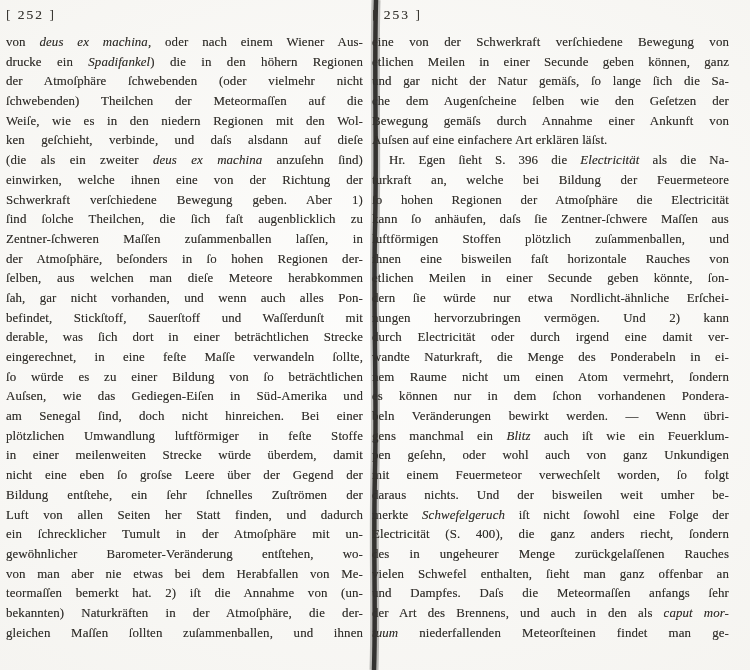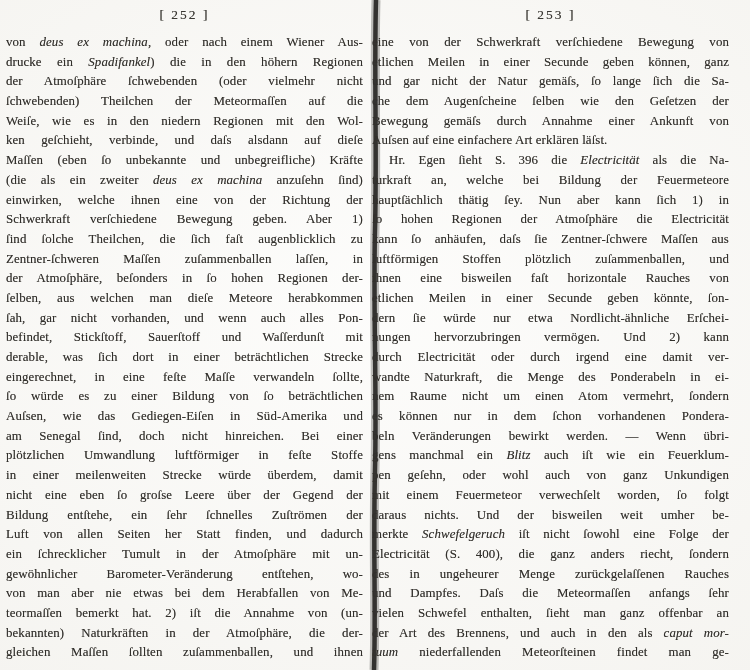--- a/index.html
+++ b/index.html
@@ -35,21 +35,21 @@
   
   .col {
     position: absolute;
     top: 5px;
     width: 357px;
     color: var(--ink);
   }
   .col-left  { left: 6px; }
   .col-right { left: 372px; }
   .pagenum {
-    text-align: center;
+    text-align: left;
     font-size: 13.5px;
     letter-spacing: 2px;
     color: #3a3833;
     height: 20px;
     line-height: 20px;
     margin-bottom: 8px;
     text-shadow: 0 0 .5px rgba(55,52,47,.55);
   }
   .text-block { width: 100%; }
   .line {
@@ -76,21 +76,20 @@
 
   <div class="col col-left">
     <div class="pagenum">[  252  ]</div>
     <div class="text-block">
         <div class="line">von <i>deus ex machina</i>, oder nach einem Wiener Aus-</div>
         <div class="line">drucke ein <i>Spadifankel</i>) die in den höhern Regionen</div>
         <div class="line">der Atmoſphäre ſchwebenden (oder vielmehr nicht</div>
         <div class="line">ſchwebenden) Theilchen der Meteormaſſen auf die</div>
         <div class="line">Weiſe, wie es in den niedern Regionen mit den Wol-</div>
         <div class="line">ken geſchieht, verbinde, und daſs alsdann auf dieſe</div>
-        <div class="line">Maſſen (eben ſo unbekannte und unbegreifliche) Kräfte</div>
         <div class="line">(die als ein zweiter <i>deus ex machina</i> anzuſehn ſind)</div>
         <div class="line">einwirken, welche ihnen eine von der Richtung der</div>
         <div class="line">Schwerkraft verſchiedene Bewegung geben.  Aber 1)</div>
         <div class="line">ſind ſolche Theilchen, die ſich faſt augenblicklich zu</div>
         <div class="line">Zentner-ſchweren Maſſen zuſammenballen laſſen, in</div>
         <div class="line">der Atmoſphäre, beſonders in ſo hohen Regionen der-</div>
         <div class="line">ſelben, aus welchen man dieſe Meteore herabkommen</div>
         <div class="line">ſah, gar nicht vorhanden, und wenn auch alles Pon-</div>
         <div class="line">befindet, Stickſtoff, Sauerſtoff und Waſſerdunſt mit</div>
         <div class="line">derable, was ſich dort in einer beträchtlichen Strecke</div>
@@ -123,40 +122,39 @@
     <div class="pagenum">[  253  ]</div>
     <div class="text-block">
         <div class="line">eine von der Schwerkraft verſchiedene Bewegung von</div>
         <div class="line">etlichen Meilen in einer Secunde geben können, ganz</div>
         <div class="line">und gar nicht der Natur gemäſs, ſo lange ſich die Sa-</div>
         <div class="line">che dem Augenſcheine ſelben wie den Geſetzen der</div>
         <div class="line">Bewegung gemäſs durch Annahme einer Ankunft von</div>
         <div class="line noj">Auſsen auf eine einfachere Art erklären läſst.</div>
         <div class="line indent">Hr. Egen ſieht S. 396 die <i>Electricität</i> als die Na-</div>
         <div class="line">turkraft an, welche bei Bildung der Feuermeteore</div>
-        <div class="line">hauptſächlich thätig ſey.  Nun aber kann ſich 1) in</div>
         <div class="line">ſo hohen Regionen der Atmoſphäre die Electricität</div>
         <div class="line">kann ſo anhäufen, daſs ſie Zentner-ſchwere Maſſen aus</div>
         <div class="line">luftförmigen Stoffen plötzlich zuſammenballen, und</div>
         <div class="line">ihnen eine bisweilen faſt horizontale Rauches von</div>
         <div class="line">etlichen Meilen in einer Secunde geben könnte, ſon-</div>
         <div class="line">dern ſie würde nur etwa Nordlicht-ähnliche Erſchei-</div>
         <div class="line">nungen hervorzubringen vermögen.  Und 2) kann</div>
         <div class="line">durch Electricität oder durch irgend eine damit ver-</div>
         <div class="line">wandte Naturkraft, die Menge des Ponderabeln in ei-</div>
         <div class="line">nem Raume nicht um einen Atom vermehrt, ſondern</div>
         <div class="line">es können nur in dem ſchon vorhandenen Pondera-</div>
         <div class="line">beln Veränderungen bewirkt werden. — Wenn übri-</div>
         <div class="line">gens manchmal ein <i>Blitz</i> auch iſt wie ein Feuerklum-</div>
         <div class="line">pen geſehn, oder wohl auch von ganz Unkundigen</div>
         <div class="line">mit einem Feuermeteor verwechſelt worden, ſo folgt</div>
         <div class="line">daraus nichts.  Und der bisweilen weit umher be-</div>
         <div class="line">merkte <i>Schwefelgeruch</i> iſt nicht ſowohl eine Folge der</div>
         <div class="line">Electricität (S. 400), die ganz anders riecht, ſondern</div>
         <div class="line">des in ungeheurer Menge zurückgelaſſenen Rauches</div>
+        <div class="line">vielen Schwefel enthalten, ſieht man ganz offenbar an</div>
         <div class="line">und Dampfes.  Daſs die Meteormaſſen anfangs ſehr</div>
-        <div class="line">vielen Schwefel enthalten, ſieht man ganz offenbar an</div>
         <div class="line">der Art des Brennens, und auch in den als <i>caput mor-</i></div>
         <div class="line"><i>tuum</i> niederfallenden Meteorſteinen findet man ge-</div>
       </div>
   </div>
 
 </div>
 
 </body></html>

